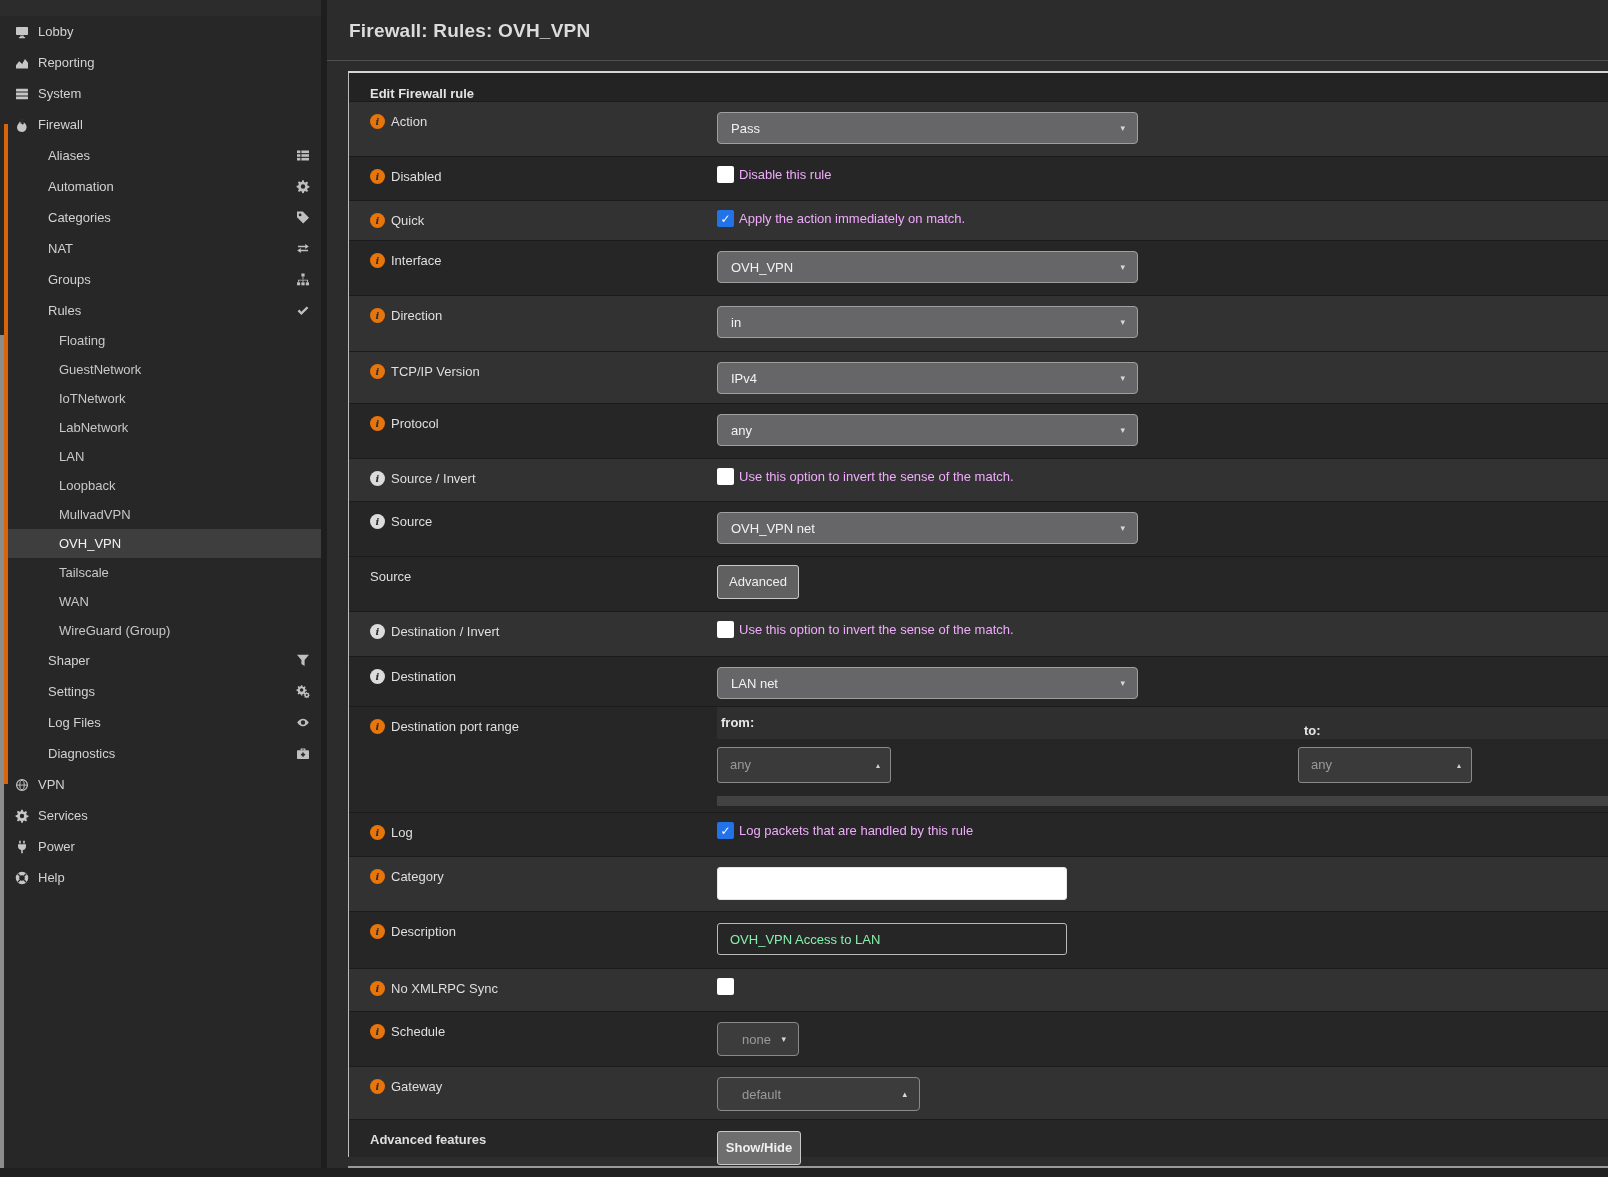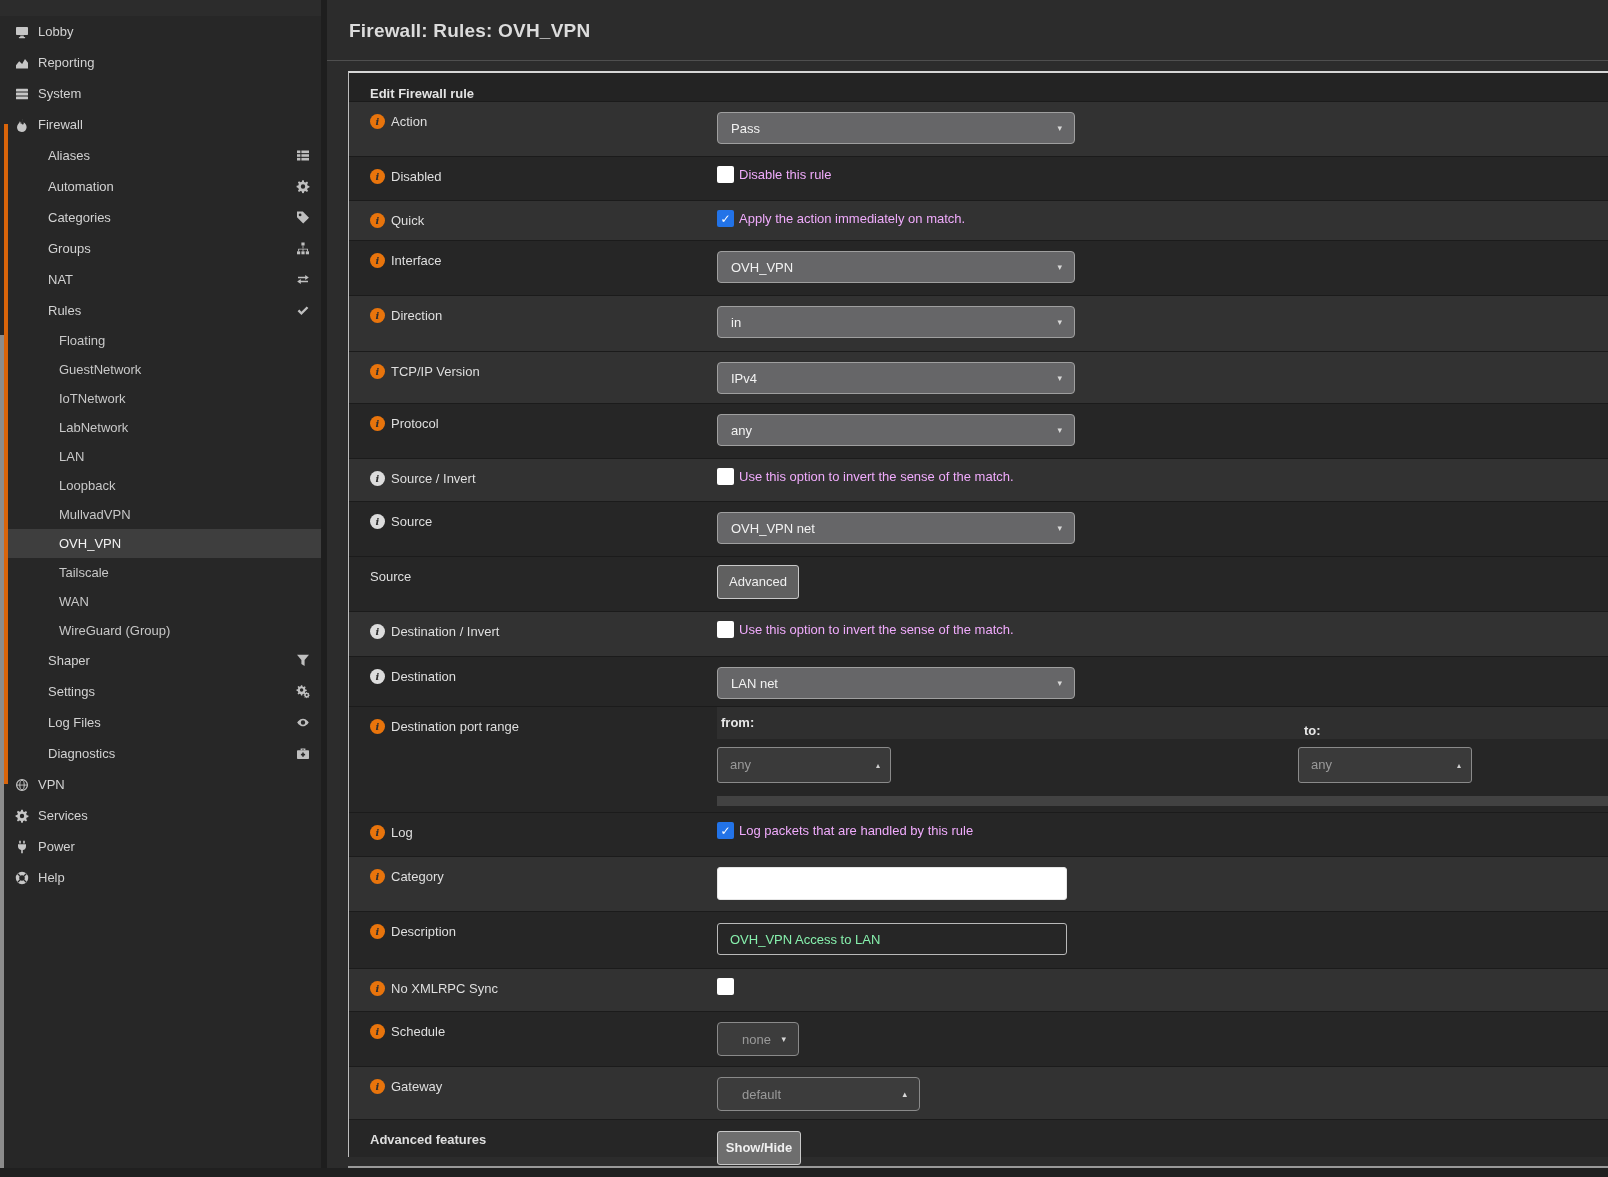--- a/index.html
+++ b/index.html
@@ -48,21 +48,21 @@
   .row-label { color:#dfdfdf; font-size:13px; line-height:16px; }
   .row-label.bold { font-weight:700; }
 
   .info-dot { width:15px; height:15px; border-radius:50%; margin-right:6px; flex:0 0 15px;
               display:inline-flex; align-items:center; justify-content:center;
               font:italic 700 10px "DejaVu Serif",serif; }
   .info-dot.orange { background:#e8740c; color:#2e2e2e; }
   .info-dot.white  { background:#dcdcdc; color:#2e2e2e; }
 
   .sel { position:relative; background:#666668; border:1px solid #9f9f9f; border-radius:4px;
-         height:32px; width:358px; margin-top:10px; color:#f2f2f2; font-size:13px;
+         height:32px; width:421px; margin-top:10px; color:#f2f2f2; font-size:13px;
          padding:8px 26px 0 13px; cursor:pointer; white-space:nowrap; overflow:hidden; }
   .sel .caret { position:absolute; right:12px; top:50%; transform:translateY(-50%);
          font-family:"DejaVu Sans",sans-serif; font-size:9px; color:#d8d8d8; }
   .sel.muted { background:#3c3c3c; border-color:#8a8a8a; color:#9a9a9a; height:34px; padding-top:9px;padding-left:24px; }
   .sel.small { width:82px; }
   .sel.medium { width:203px; }
 
   .cbwrap { display:flex; align-items:center; margin-top:9px; }
   .cb { width:17px; height:17px; border-radius:2px; background:#ffffff; flex:0 0 17px;
         display:inline-flex; align-items:center; justify-content:center; cursor:pointer; }
@@ -162,42 +162,42 @@
       </div>
       <div class="nav-item lvl2">
         <span class="nav-label">Categories</span>
         <span class="nav-right-icon">
           <svg width="14" height="14" viewBox="0 0 14 14" fill="#bfbfbf" xmlns="http://www.w3.org/2000/svg">
             <path fill-rule="evenodd" d="M1 1h5.8L13 7.2 7.2 13 1 6.8V1zm3.1 2a1.4 1.4 0 1 0 0 2.8 1.4 1.4 0 0 0 0-2.8z"></path>
           </svg>
         </span>
       </div>
       <div class="nav-item lvl2">
+        <span class="nav-label">NAT</span>
+        <span class="nav-right-icon">
+          <svg width="14" height="14" viewBox="0 0 14 14" fill="#bfbfbf" xmlns="http://www.w3.org/2000/svg">
+            <path d="M2 4.2h7.2V2.4L12.8 5 9.2 7.6V5.8H2zM12 9.8H4.8v1.8L1.2 9l3.6-2.6v1.8H12z"></path>
+          </svg>
+        </span>
+      </div>
+      <div class="nav-item lvl2">
         <span class="nav-label">Groups</span>
         <span class="nav-right-icon">
           <svg width="14" height="14" viewBox="0 0 14 14" fill="#bfbfbf" xmlns="http://www.w3.org/2000/svg">
             <rect x="5.4" y="1" width="3.2" height="3"></rect>
             <rect x="1" y="9.8" width="3.2" height="3"></rect>
             <rect x="5.4" y="9.8" width="3.2" height="3"></rect>
             <rect x="9.8" y="9.8" width="3.2" height="3"></rect>
             <path d="M6.6 4h.8v3h-.8z"></path>
             <path d="M2.2 7.2h9.7v.8H2.2z"></path>
             <path d="M2.2 7.4h.9v2.4h-.9zM6.6 7.4h.8v2.4h-.8zM11 7.4h.9v2.4H11z"></path>
           </svg>
         </span>
       </div>
       <div class="nav-item lvl2">
-        <span class="nav-label">NAT</span>
-        <span class="nav-right-icon">
-          <svg width="14" height="14" viewBox="0 0 14 14" fill="#bfbfbf" xmlns="http://www.w3.org/2000/svg">
-            <path d="M2 4.2h7.2V2.4L12.8 5 9.2 7.6V5.8H2zM12 9.8H4.8v1.8L1.2 9l3.6-2.6v1.8H12z"></path>
-          </svg>
-        </span>
-      </div>
-      <div class="nav-item lvl2">
         <span class="nav-label">Rules</span>
         <span class="nav-right-icon">
           <svg width="14" height="14" viewBox="0 0 14 14" fill="#bfbfbf" xmlns="http://www.w3.org/2000/svg">
             <path d="M5.4 11.6 1.6 7.8l1.7-1.7 2.1 2.1 5.3-5.3 1.7 1.7z"></path>
           </svg>
         </span>
       </div>
       <div class="nav-item lvl3">
         <span class="nav-label">Floating</span>
       </div>

